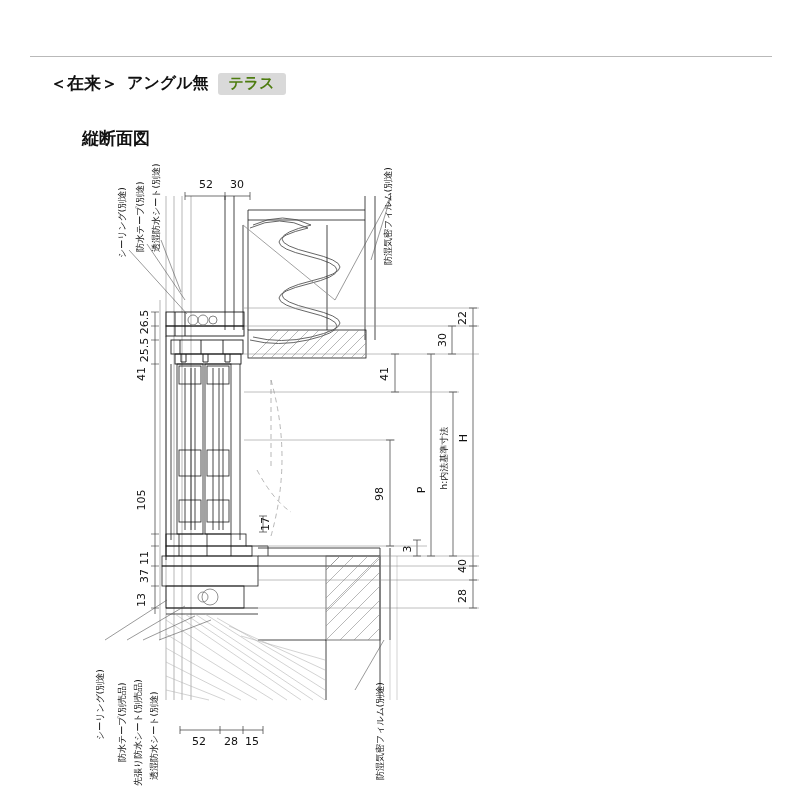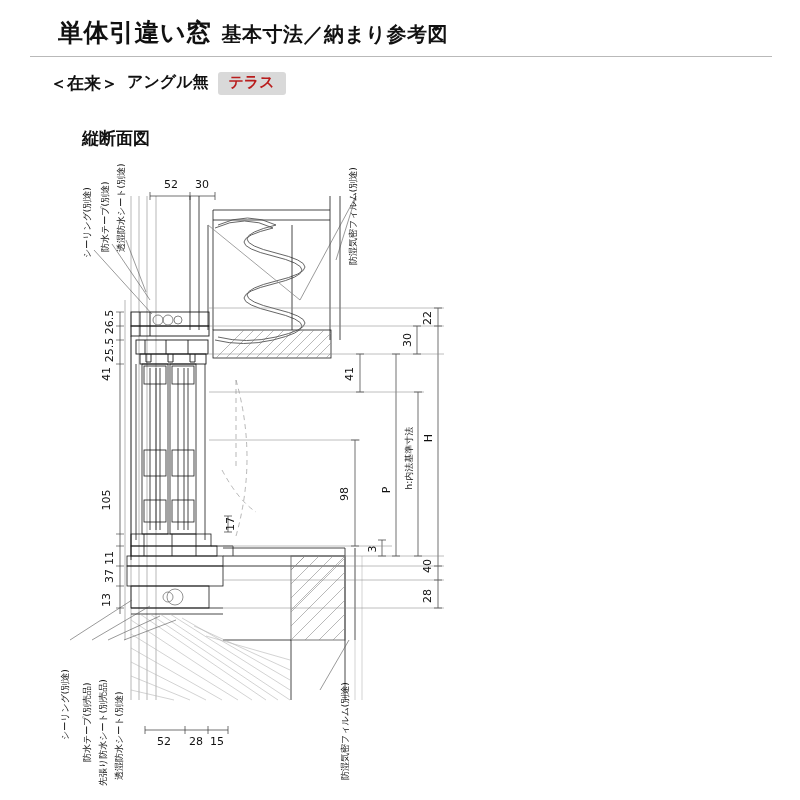--- a/index.html
+++ b/index.html
@@ -46,78 +46,76 @@
     top: 56px;
     width: 742px;
     height: 1px;
     background: #b9b9b9;
   }
   .subhead-row {
     position: absolute;
     left: 50px;
     top: 72px;
     display: flex;
+    align-items: center;
     gap: 9px;
   }
   .subhead-kind {
     font-size: 17px;
     font-weight: bold;
   }
   .subhead-angle {
     font-size: 16px;
     font-weight: bold;
   }
   .badge {
     font-size: 15px;
     font-weight: bold;
     background: #d9d9d9;
-    color: #b91c1c;
+    color: #4d7c0f;
     padding: 3px 11px 4px 11px;
     border-radius: 3px;
     line-height: 1;
   }
   .section-label {
     position: absolute;
     left: 82px;
     top: 127px;
     font-size: 17px;
     font-weight: bold;
   }
 
   
   .drawing {
     position: absolute;
     left: 0;
     top: 0;
     width: 644px;
     height: 800px;
+    padding-left: 35px;
   }
   .drawing svg {
     display: block;
   }
 
   
   .vtext {
     font-size: 9px;
     fill: #111;
   }
   .dim {
     font-size: 11px;
     fill: #111;
   }
 </style>
 </head>
 <body>
 
 <div class="page">
 
-  <div class="title-row">
-    <span class="title-main">単体引違い窓</span>
-    <span class="title-sub">基本寸法／納まり参考図</span>
-  </div>
   <div class="rule"></div>
   <div class="subhead-row">
     <span class="subhead-kind">＜在来＞</span>
     <span class="subhead-angle">アングル無</span>
     <span class="badge">テラス</span>
   </div>
   <div class="section-label">縦断面図</div>
 
   <div class="drawing">
     <svg width="800" height="800" viewBox="0 0 800 800" xmlns="http://www.w3.org/2000/svg">

